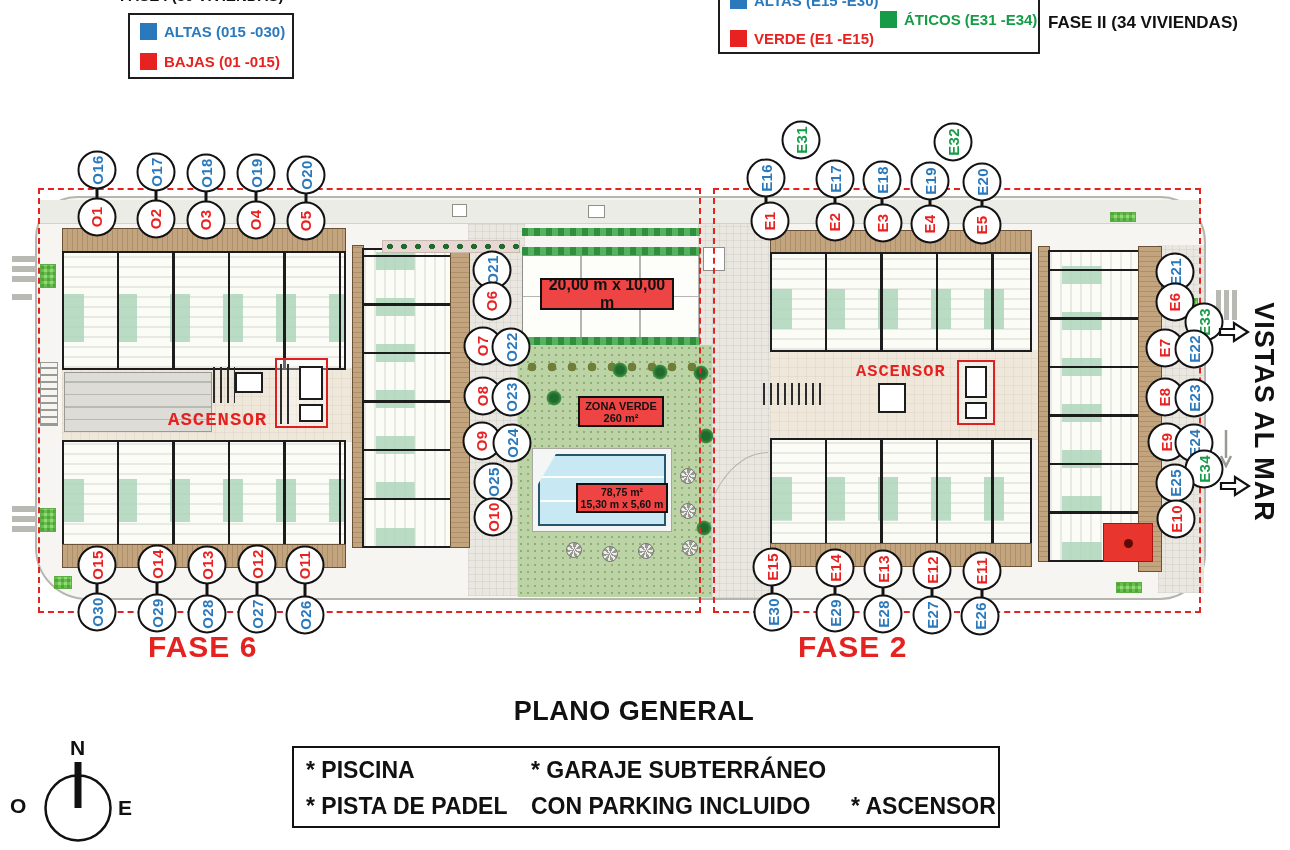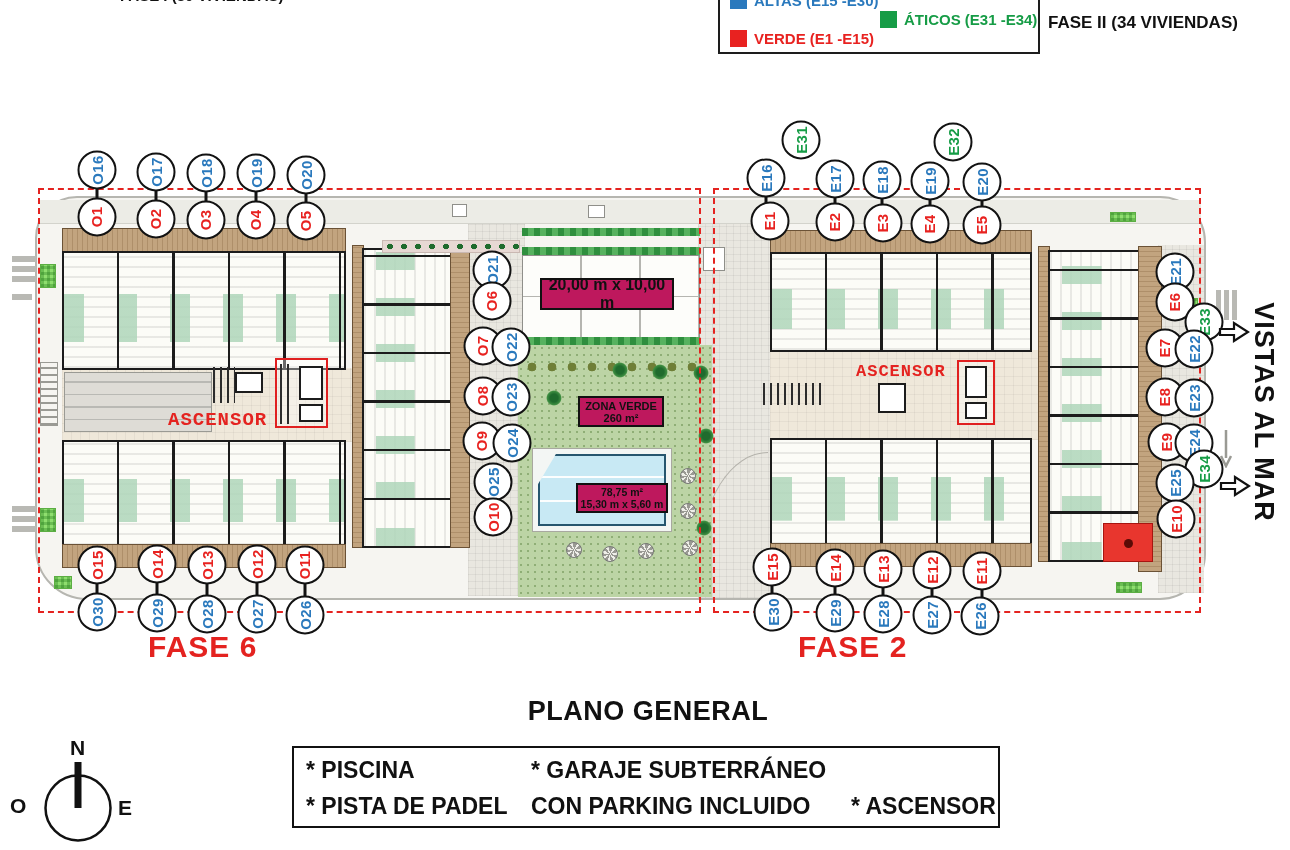--- a/index.html
+++ b/index.html
@@ -85,38 +85,48 @@
   
   .marker{position:absolute;width:39px;height:39px;border:2.5px solid #121212;border-radius:50%;
      background:#fff;display:flex;align-items:center;justify-content:center;
      transform:translate(-50%,-50%);box-sizing:border-box;z-index:40;}
   .marker span{transform:rotate(-90deg);font-weight:bold;font-size:15px;letter-spacing:0.3px;white-space:nowrap;}
   .mk-b span{color:#2a79bd;} .mk-r span{color:#e82220;} .mk-g span{color:#169c46;}
   .conn{position:absolute;width:3px;background:#121212;transform:translateX(-50%);z-index:35;}
   
   .fase-label{font-weight:bold;font-size:30px;color:#e42320;letter-spacing:1px;z-index:45;}
   .ascensor{font-weight:bold;color:#e42320;letter-spacing:1px;z-index:30;font-family:Liberation Mono, monospace;}
-  .planbox{background:#be185d;border:2.5px solid #111;display:flex;flex-direction:column;
+  .planbox{background:#ef4444;border:2.5px solid #111;display:flex;flex-direction:column;
      align-items:center;justify-content:center;text-align:center;z-index:30;}
   .vistas{font-weight:bold;font-size:27px;letter-spacing:1px;white-space:nowrap;
      transform:rotate(90deg);text-align:center;z-index:45;}
   .footer-title{font-weight:bold;font-size:27px;text-align:center;letter-spacing:0.5px;}
   .amenities{background:#fff;border:2.5px solid #111;display:grid;
      grid-template-columns:225px 320px auto;grid-auto-rows:36px;
      align-items:center;padding:4px 0 4px 12px;font-weight:bold;font-size:23px;white-space:nowrap;}
   .compass-letter{font-weight:bold;font-size:21px;}
   .z50{z-index:50;}
 </style>
 </head>
 <body>
 
 <div class="canvas">
 
   <div class="abs clipwrap" style="left:120px;top:0;width:220px;height:6px;">
     <div class="b" style="margin-top:-13px;font-size:15px;">FASE I (30 VIVIENDAS)</div>
+  </div>
+  <div class="abs lgbox" style="left:128px;top:13px;width:166px;height:66px;">
+    <div class="lgrow t-b" style="left:10px;top:8px;">
+      <span class="sw sw-b"></span>
+      <span>ALTAS (015 -030)</span>
+    </div>
+    <div class="lgrow t-r" style="left:10px;top:38px;">
+      <span class="sw sw-r"></span>
+      <span>BAJAS (01 -015)</span>
+    </div>
   </div>
 
   <div class="abs lgbox" style="left:718px;top:-22px;width:322px;height:76px;">
     <div class="lgrow t-b" style="left:10px;top:12px;">
       <span class="sw sw-b"></span>
       <span>ALTAS (E15 -E30)</span>
     </div>
     <div class="lgrow t-r" style="left:10px;top:50px;">
       <span class="sw sw-r"></span>
       <span>VERDE (E1 -E15)</span>
@@ -458,21 +468,21 @@
   <svg class="abs z50" style="left:1218px;top:320px;" width="32" height="24" viewBox="0 0 32 24">
     <path d="M2 9 h14 v-6 l14 9 -14 9 v-6 h-14 z" fill="#fff" stroke="#111" stroke-width="2.2"></path>
   </svg>
   <svg class="abs z50" style="left:1219px;top:474px;" width="32" height="24" viewBox="0 0 32 24">
     <path d="M2 9 h14 v-6 l14 9 -14 9 v-6 h-14 z" fill="#fff" stroke="#111" stroke-width="2.2"></path>
   </svg>
   <svg class="abs" style="left:1220px;top:430px;" width="12" height="38" viewBox="0 0 12 38">
     <path d="M6 0 v28 M1 26 l5 10 5 -10" fill="none" stroke="#9a9a94" stroke-width="2.5"></path>
   </svg>
 
-  <div class="abs footer-title" style="left:294px;top:696px;width:708px;">PLANO GENERAL</div>
+  <div class="abs footer-title" style="left:280px;top:696px;width:708px;">PLANO GENERAL</div>
   <div class="abs amenities" style="left:292px;top:746px;width:708px;height:82px;">
     <div>* PISCINA</div>
     <div>* GARAJE SUBTERRÁNEO</div>
     <div></div>
     <div>* PISTA DE PADEL</div>
     <div>CON PARKING INCLUIDO</div>
     <div>* ASCENSOR</div>
   </div>
 
   <svg class="abs" style="left:40px;top:760px;" width="76" height="84" viewBox="0 0 76 84">

